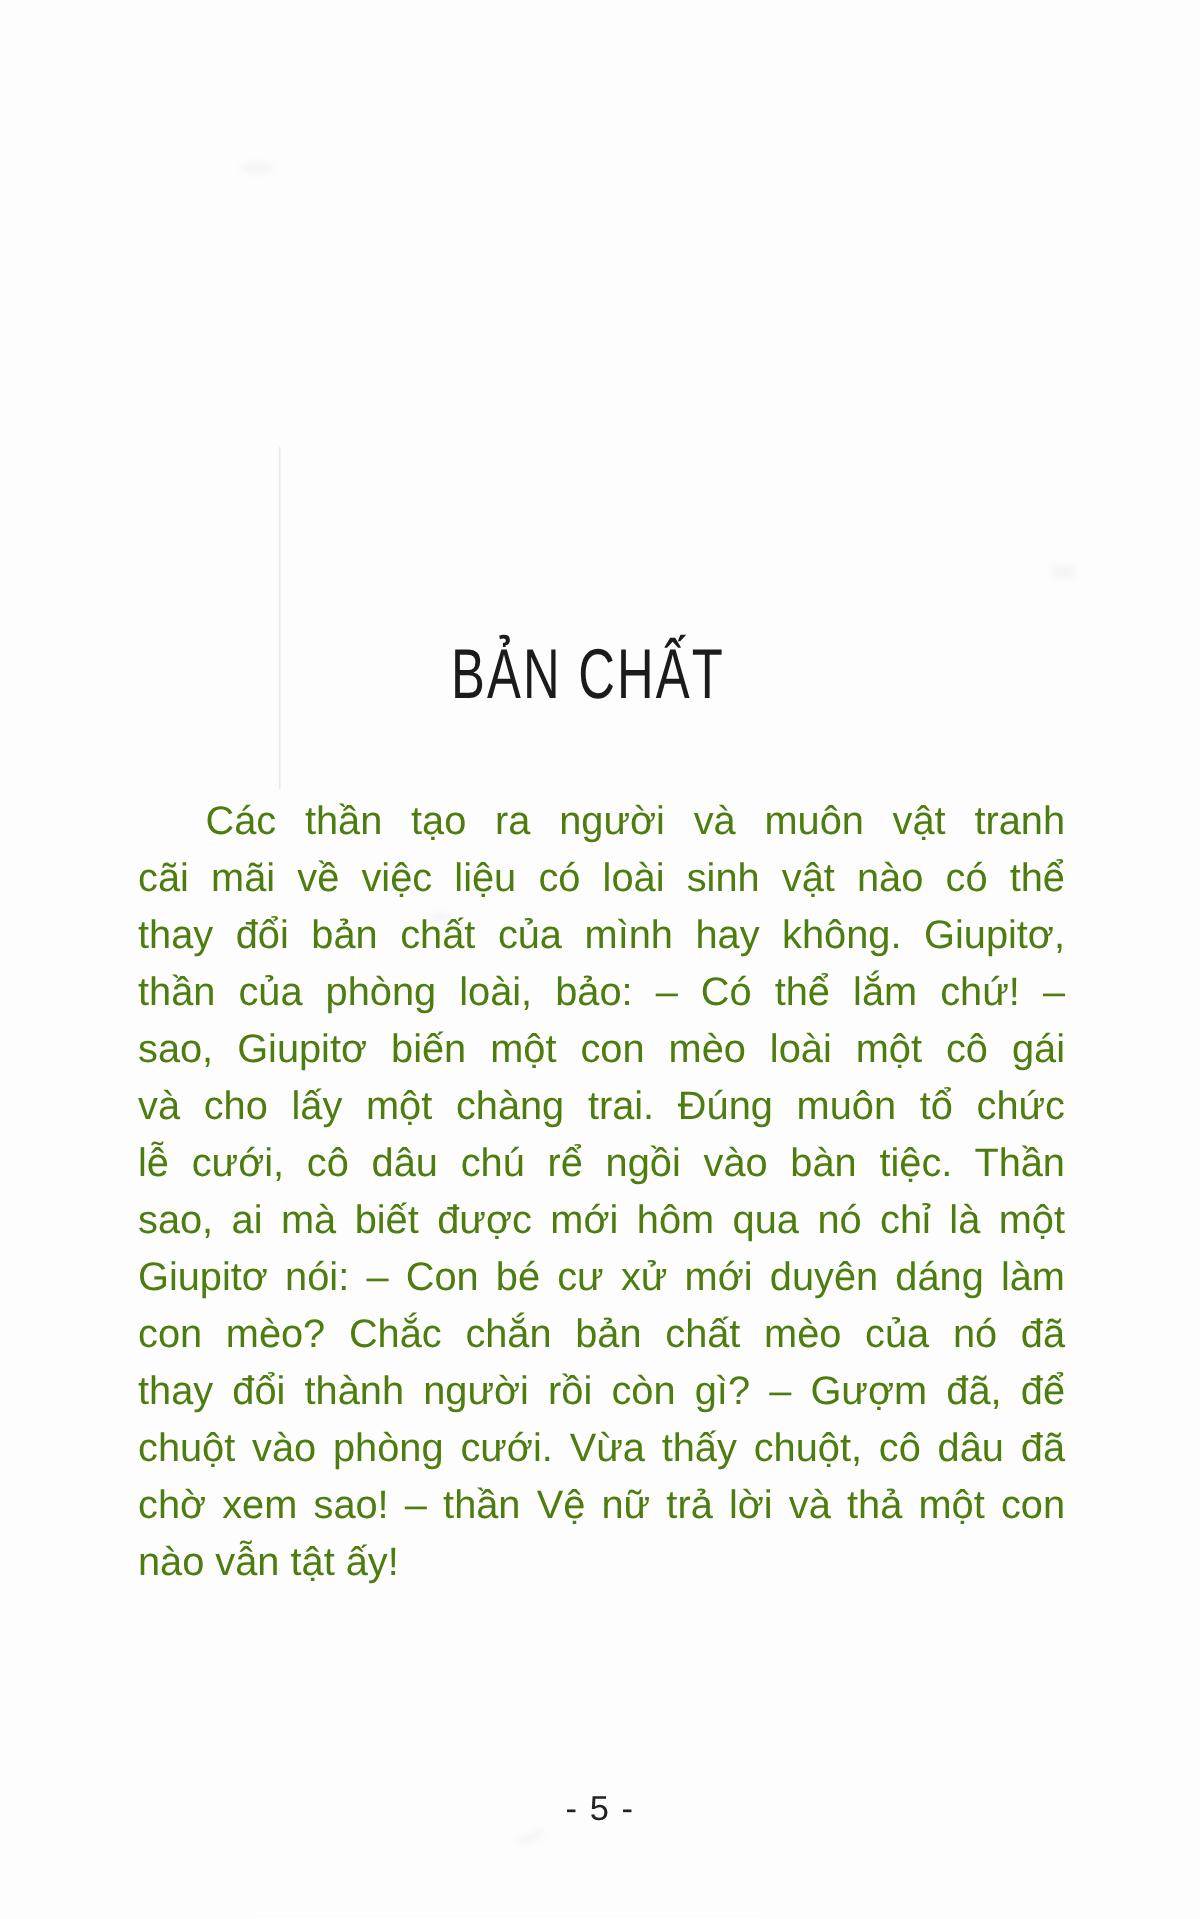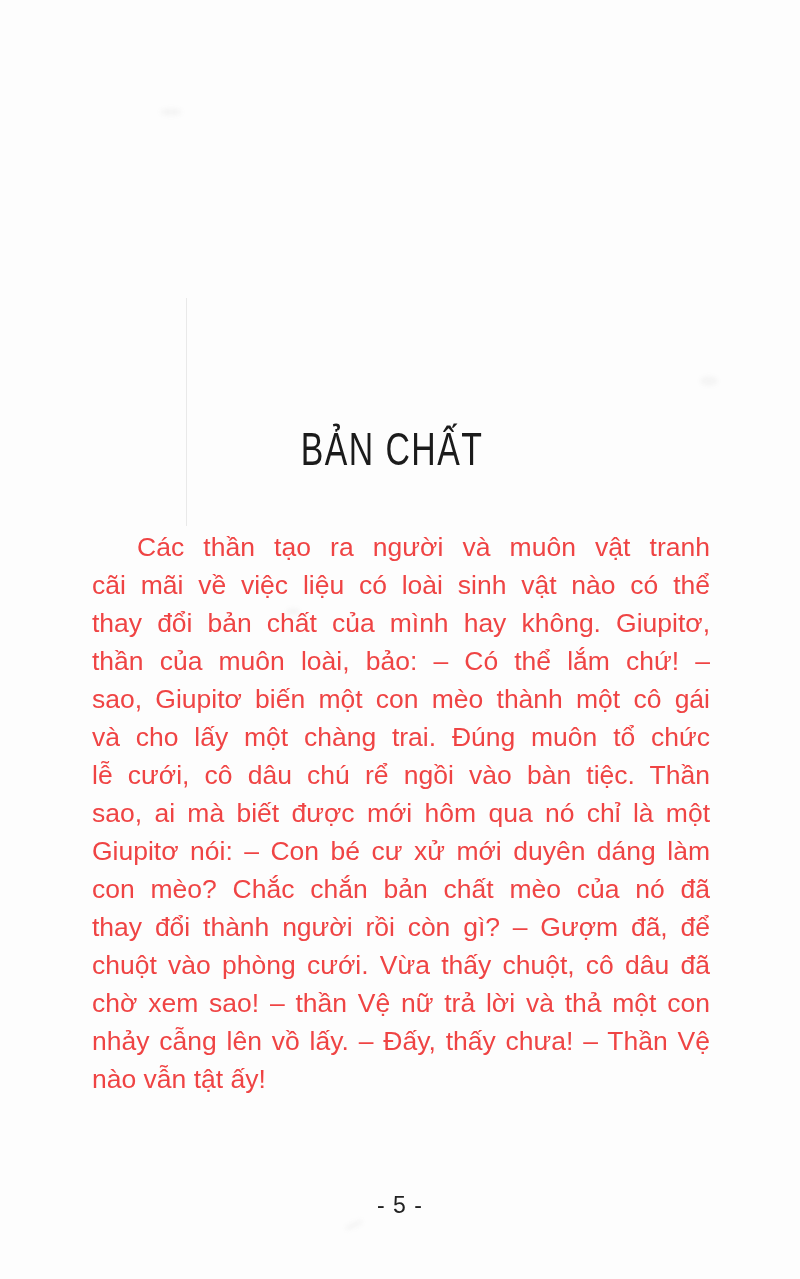--- a/index.html
+++ b/index.html
@@ -52,21 +52,21 @@
     transform-origin: 50% 50%;
     color: #1b1b1b;
   }
   .story {
     position: absolute;
     left: 92px;
     top: 528px;
     width: 618px;
     font-size: 26.5px;
     line-height: 38px;
-    color: #ef4444;
+    color: #4d7c0f;
   }
   .story .line {
     height: 38px;
     text-align: justify;
     text-align-last: justify;
     overflow: visible;
   }
   .story .line:first-child {
     text-indent: 45px;
   }
@@ -94,29 +94,28 @@
   <span class="smudge s2"></span>
   <span class="smudge s3"></span>
   <span class="smudge s4"></span>
 
   <h1 class="chapter-title">BẢN CHẤT</h1>
 
   <div class="story">
       <div class="line">Các thần tạo ra người và muôn vật tranh</div>
       <div class="line">cãi mãi về việc liệu có loài sinh vật nào có thể</div>
       <div class="line">thay đổi bản chất của mình hay không. Giupitơ,</div>
-      <div class="line">thần của muôn loài, bảo: – Có thể lắm chứ! –</div>
-      <div class="line">sao, Giupitơ biến một con mèo thành một cô gái</div>
+      <div class="line">thần của phòng loài, bảo: – Có thể lắm chứ! –</div>
+      <div class="line">sao, Giupitơ biến một con mèo loài một cô gái</div>
       <div class="line">và cho lấy một chàng trai. Đúng muôn tổ chức</div>
       <div class="line">lễ cưới, cô dâu chú rể ngồi vào bàn tiệc. Thần</div>
       <div class="line">sao, ai mà biết được mới hôm qua nó chỉ là một</div>
       <div class="line">Giupitơ nói: – Con bé cư xử mới duyên dáng làm</div>
       <div class="line">con mèo? Chắc chắn bản chất mèo của nó đã</div>
       <div class="line">thay đổi thành người rồi còn gì? – Gượm đã, để</div>
       <div class="line">chuột vào phòng cưới. Vừa thấy chuột, cô dâu đã</div>
       <div class="line">chờ xem sao! – thần Vệ nữ trả lời và thả một con</div>
-      <div class="line">nhảy cẫng lên vồ lấy. – Đấy, thấy chưa! – Thần Vệ</div>
       <div class="line">nào vẫn tật ấy!</div>
     </div>
 
   <div class="page-number">- 5 -</div>
 
 </div>
 
 </body></html>

